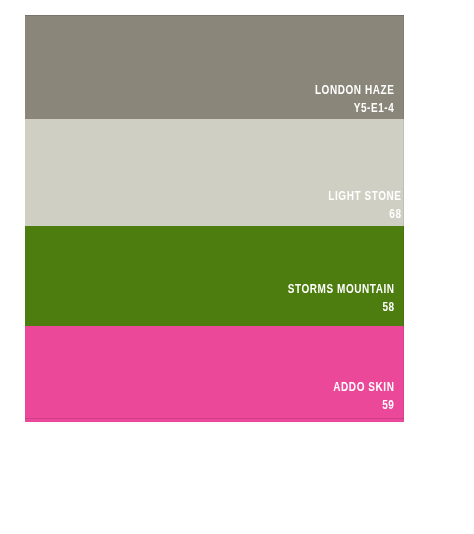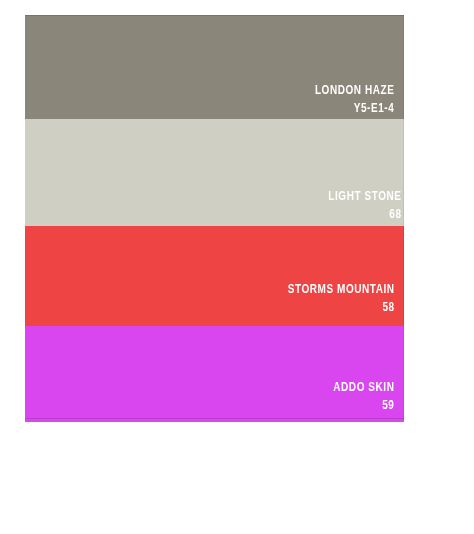--- a/index.html
+++ b/index.html
@@ -80,28 +80,28 @@
     </div>
   </div>
 
   <div class="swatch swatch-2" style="background-color: rgb(208, 207, 196);">
     <div class="labels">
       <div class="name">LIGHT STONE</div>
       <div class="code">68</div>
     </div>
   </div>
 
-  <div class="swatch swatch-3" style="background-color: #ef4444;">
+  <div class="swatch swatch-3" style="background-color: #4d7c0f;">
     <div class="labels">
       <div class="name">STORMS MOUNTAIN</div>
       <div class="code">58</div>
     </div>
   </div>
 
-  <div class="swatch swatch-4" style="background-color: #d946ef;">
+  <div class="swatch swatch-4" style="background-color: #ec4899;">
     <div class="labels">
       <div class="name">ADDO SKIN</div>
       <div class="code">59</div>
     </div>
   </div>
 
   <div class="edge edge-top"></div>
   <div class="edge edge-bottom"></div>
   <div class="edge edge-right"></div>
 

